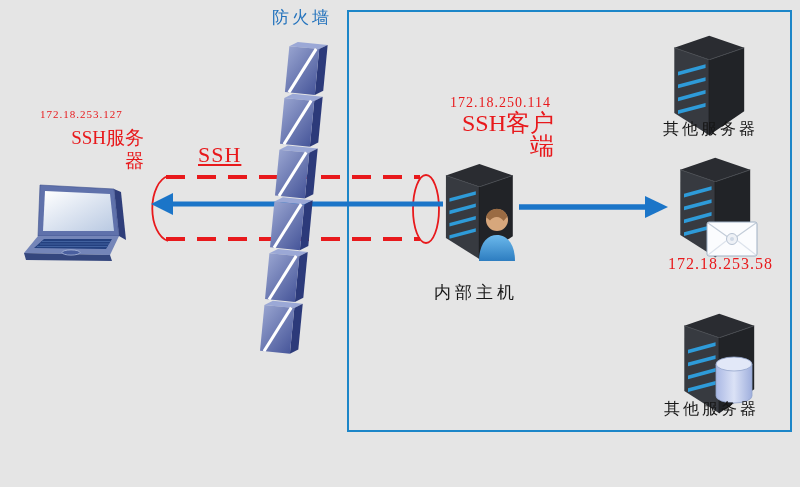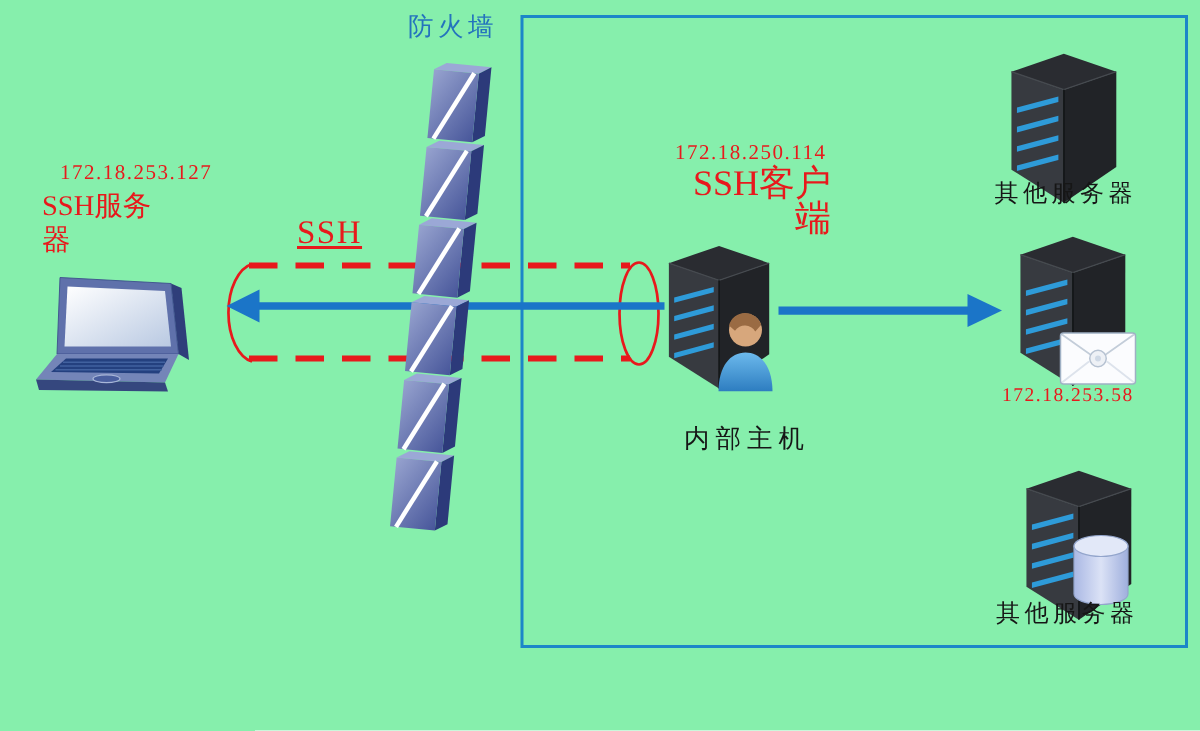--- a/index.html
+++ b/index.html
@@ -1,40 +1,40 @@
 <!DOCTYPE html>
 <html><head>
 <meta charset="utf-8">
 <style>
   html,body{margin:0;padding:0;background:#fff;}
   .stage{
-    position:relative;width:800px;height:487px;background:#86efac;overflow:hidden;
+    position:relative;width:800px;height:487px;background:#e5e5e5;overflow:hidden;
     font-family:"Liberation Serif","DejaVu Serif",serif;
   }
   .net-box{
     position:absolute;left:347px;top:10px;width:441px;height:418px;
     border:2px solid #1c86c8;z-index:1;background:transparent;
   }
   .layer-conn{position:absolute;left:0;top:0;z-index:2;pointer-events:none;}
   .layer-fw{position:absolute;z-index:3;}
   .layer-dev{position:absolute;z-index:4;}
   .label{position:absolute;z-index:6;white-space:nowrap;}
   .red{color:#e8191c;}
   .blue{color:#2473bd;}
   .black{color:#161616;}
   .fw-label{left:272px;top:6px;font-size:17px;letter-spacing:3px;}
-  .ext-ip{left:40px;top:108px;font-size:14px;letter-spacing:1px;}
-  .ext-role{left:28px;top:126px;width:116px;text-align:left;font-size:19px;line-height:23px;white-space:normal;}
+  .ext-ip{left:40px;top:108px;font-size:11px;letter-spacing:1px;}
+  .ext-role{left:28px;top:126px;width:116px;text-align:right;font-size:19px;line-height:23px;white-space:normal;}
   .ssh-lbl{left:198px;top:142px;font-size:22px;letter-spacing:1px;text-decoration:underline;}
   .ext-cap{left:30px;top:275px;font-size:19px;letter-spacing:5px;}
   .int-ip{left:450px;top:95px;font-size:14px;letter-spacing:1px;font-family:Liberation Serif, serif;}
   .int-role{left:438px;top:112px;width:116px;text-align:right;font-size:24px;line-height:23px;white-space:normal;}
-  .int-cap{left:456px;top:281px;font-size:17px;letter-spacing:4px;font-family:Liberation Mono, monospace;}
+  .int-cap{left:434px;top:281px;font-size:17px;letter-spacing:4px;font-family:Liberation Mono, monospace;}
   .srv-top-cap{left:663px;top:119px;font-size:16px;letter-spacing:3px;}
-  .smtp-ip{left:668px;top:255px;font-size:13px;letter-spacing:1px;}
+  .smtp-ip{left:668px;top:255px;font-size:16px;letter-spacing:1px;}
   .smtp-cap{left:647px;top:268px;font-size:22px;letter-spacing:1px;}
   .srv-bot-cap{left:664px;top:399px;font-size:16px;letter-spacing:3px;}
   .env-cap{left:514px;top:452px;font-size:20px;letter-spacing:3px;}
 </style>
 </head>
 <body>
 
 <div class="stage">
 
   <svg width="0" height="0" style="position:absolute" aria-hidden="true">

